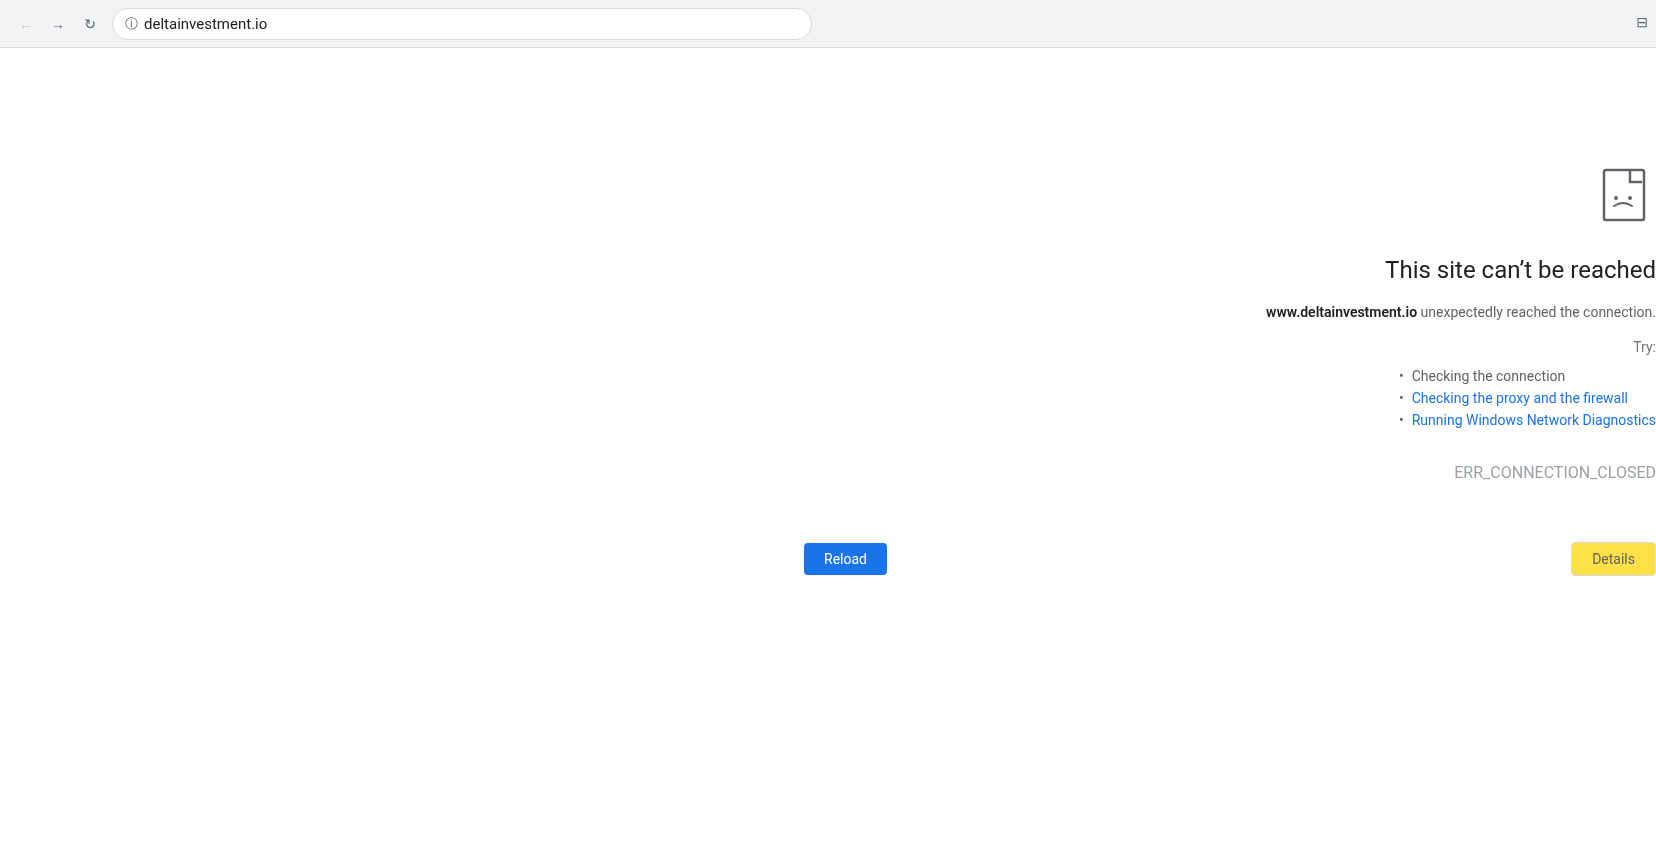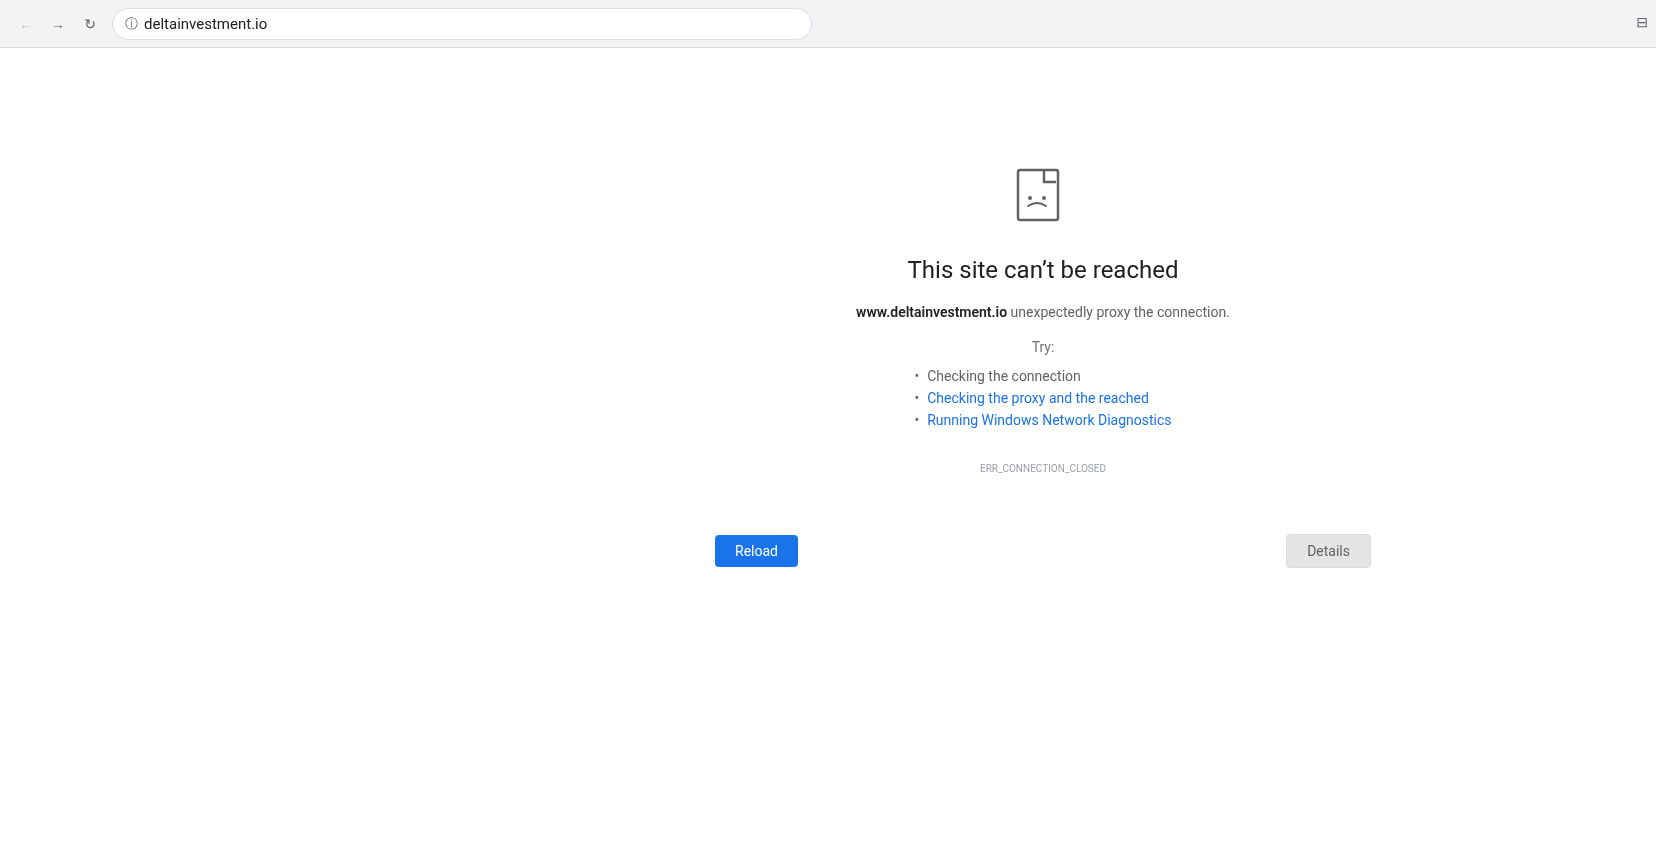--- a/index.html
+++ b/index.html
@@ -130,21 +130,21 @@
     
     .page-content {
       position: absolute;
       top: 48px;
       left: 0;
       right: 0;
       bottom: 0;
       background: #fff;
       display: flex;
       flex-direction: column;
-      align-items: center;
+      align-items: flex-end;
       padding: 120px 0 0 430px;
     }
 
     .error-icon {
       width: 54px;
       height: 60px;
       margin-bottom: 28px;
     }
 
     .error-title {
@@ -191,45 +191,45 @@
       content: '•';
       color: #5f6368;
     }
 
     .suggestions-list li a {
       color: #1a73e8;
       text-decoration: none;
     }
 
     .error-code {
-      font-size: 10px;
+      font-size: 16px;
       color: #9aa0a6;
       margin-bottom: 60px;
     }
 
     .button-row {
       display: flex;
       align-items: center;
-      width: 656px;
+      width: 852px;
       justify-content: space-between;
     }
 
     .reload-btn {
       background: #1a73e8;
       color: #fff;
       border: none;
       border-radius: 4px;
       padding: 8px 20px;
       font-size: 14px;
       cursor: pointer;
       font-family: inherit;
     }
 
     .details-btn {
-      background: #e5e5e5;
+      background: #fde047;
       color: #5f6368;
       border: 1px solid #dadce0;
       border-radius: 4px;
       padding: 8px 20px;
       font-size: 14px;
       cursor: pointer;
       font-family: inherit;
     }
   </style>
 </head>
@@ -350,31 +350,31 @@
     <rect x="2" y="2" width="40" height="50" rx="2" stroke="#5f6368" stroke-width="2.5" fill="white"></rect>
     <path d="M28 2 L28 14 L40 14" stroke="#5f6368" stroke-width="2.5" fill="none"></path>
     <path d="M12 38 Q21 32 30 38" stroke="#5f6368" stroke-width="2" fill="none" stroke-linecap="round"></path>
     <circle cx="14" cy="30" r="2" fill="#5f6368"></circle>
     <circle cx="28" cy="30" r="2" fill="#5f6368"></circle>
   </svg>
 
   <h1 class="error-title">This site can’t be reached</h1>
 
   <p class="error-description">
-    <strong>www.deltainvestment.io</strong><span> unexpectedly proxy the connection.</span>
+    <strong>www.deltainvestment.io</strong><span> unexpectedly reached the connection.</span>
   </p>
 
   <p class="try-label">Try:</p>
 
   <ul class="suggestions-list">
     <li>
       <span>Checking the connection</span>
     </li>
     <li>
-      <a href="#">Checking the proxy and the reached</a>
+      <a href="#">Checking the proxy and the firewall</a>
     </li>
     <li>
       <a href="#">Running Windows Network Diagnostics</a>
     </li>
   </ul>
 
   <p class="error-code">ERR_CONNECTION_CLOSED</p>
 
   <div class="button-row">
     <button class="reload-btn">Reload</button>

